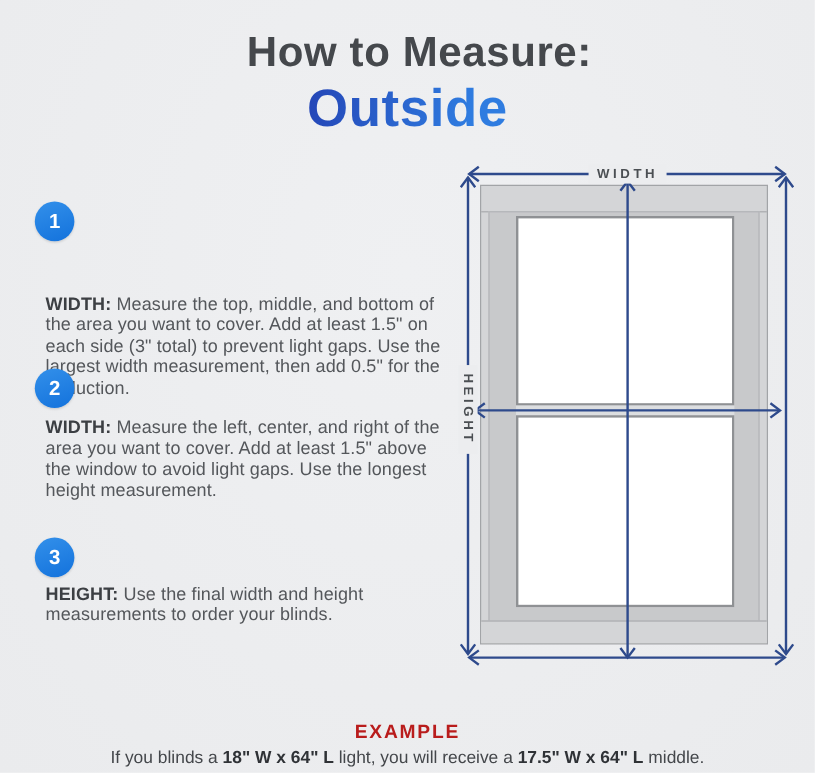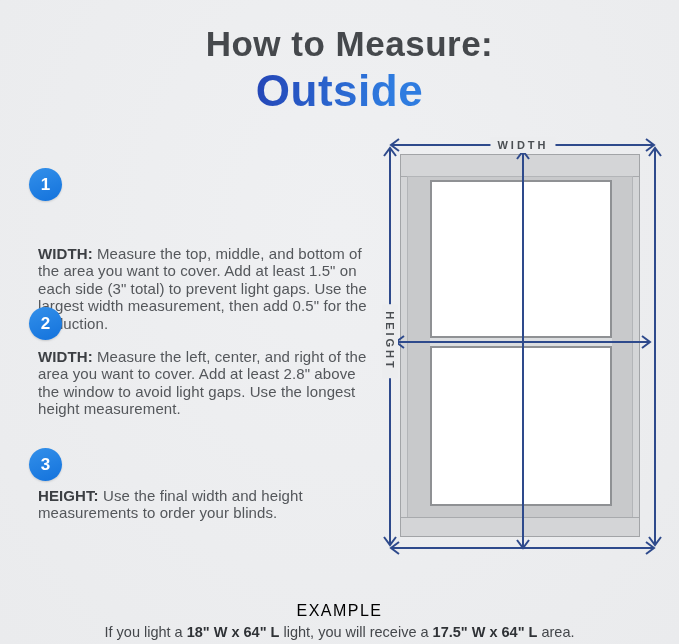--- a/index.html
+++ b/index.html
@@ -59,39 +59,39 @@
   .measure-svg{position:absolute;left:0;top:0;width:298px;height:436px;pointer-events:none;}
   .dim-label{
     position:absolute;background:var(--bg);color:#4b4f53;
     font-size:11px;font-weight:700;letter-spacing:3px;padding:2px 7px;
     white-space:nowrap;
   }
   .dim-label-width{left:145px;top:17px;transform:translate(-50%,-50%);}
   .dim-label-height{left:12px;top:213px;transform:translate(-50%,-50%) rotate(90deg);}
   
   .example-wrap{position:absolute;left:0;top:602px;width:679px;text-align:center;}
-  .example-heading{font-size:16px;font-weight:400;color:#000000;letter-spacing:1.5px;}
+  .example-heading{font-size:16px;font-weight:700;color:#b91c1c;letter-spacing:1.5px;}
   .example-line{margin-top:4px;font-size:14.5px;color:#44474b;}
   .example-line b{color:#2f3236;}
 </style>
 </head>
 <body>
 
 <div class="title-wrap">
   <div class="title-line1">How to Measure:</div>
   <div class="title-line2">
     <span class="title-highlight">Outside</span>
   </div>
 </div>
 
 <div class="badge badge1">1</div>
 <div class="step-text step1"><span class="lead">WIDTH:</span><span> Measure the top, middle, and bottom of the area you want to cover. Add at least 1.5" on each side (3" total) to prevent light gaps. Use the largest width measurement, then add 0.5" for the deduction.</span></div>
 
 <div class="badge badge2">2</div>
-<div class="step-text step2"><span class="lead">WIDTH:</span><span> Measure the left, center, and right of the area you want to cover. Add at least 2.8" above the window to avoid light gaps. Use the longest height measurement.</span></div>
+<div class="step-text step2"><span class="lead">WIDTH:</span><span> Measure the left, center, and right of the area you want to cover. Add at least 1.5" above the window to avoid light gaps. Use the longest height measurement.</span></div>
 
 <div class="badge badge3">3</div>
 <div class="step-text step3"><span class="lead">HEIGHT:</span><span> Use the final width and height measurements to order your blinds.</span></div>
 
 <div class="diagram">
   <div class="win-casing"></div>
   <div class="win-headrail-line"></div>
   <div class="win-frame"></div>
   <div class="win-sill"></div>
   <div class="pane pane-upper"></div>
@@ -138,14 +138,14 @@
       </g>
     </g>
   </svg>
 
   <div class="dim-label dim-label-width">WIDTH</div>
   <div class="dim-label dim-label-height">HEIGHT</div>
 </div>
 
 <div class="example-wrap">
   <div class="example-heading">EXAMPLE</div>
-  <div class="example-line"><span>If you light a </span><b>18" W x 64" L</b><span> light, you will receive a </span><b>17.5" W x 64" L</b><span> area.</span></div>
+  <div class="example-line"><span>If you blinds a </span><b>18" W x 64" L</b><span> light, you will receive a </span><b>17.5" W x 64" L</b><span> middle.</span></div>
 </div>
 
 </body></html>

